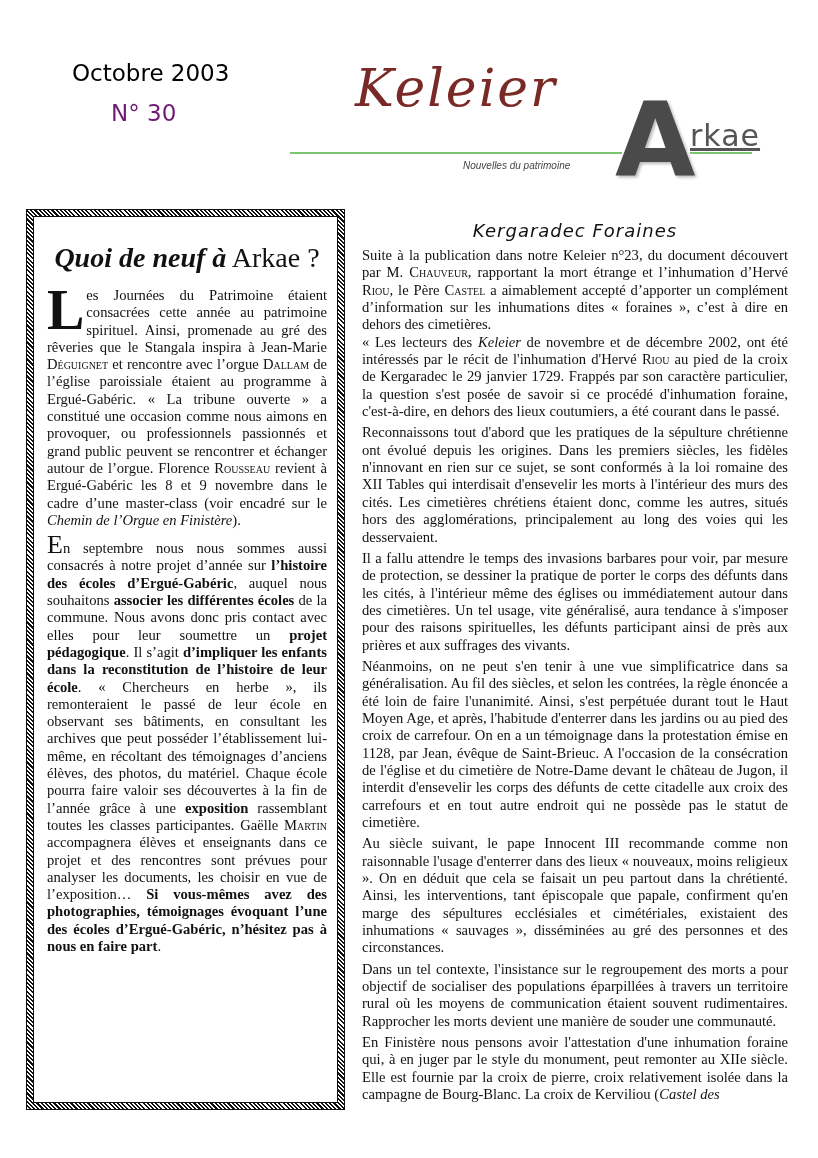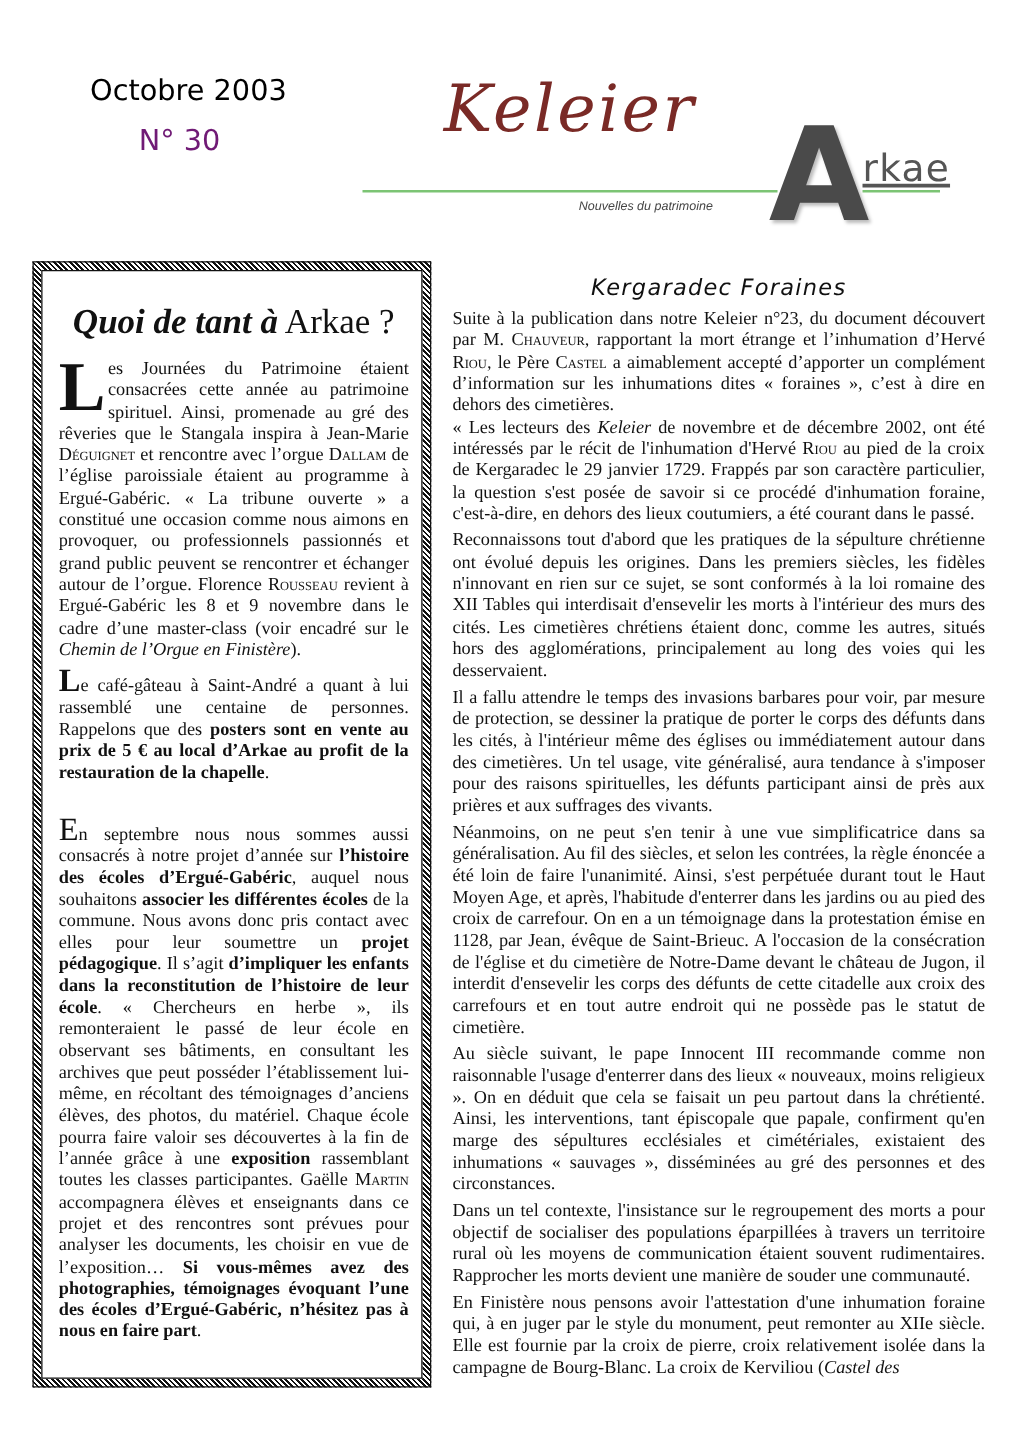--- a/index.html
+++ b/index.html
@@ -93,31 +93,28 @@
   <div class="green-line"></div>
   <div class="green-line-2"></div>
   <div class="tagline">Nouvelles du patrimoine</div>
   <div class="big-a">A</div>
   <div class="rkae">rkae</div>
 </div>
 
 <div class="box">
   <div class="box-inner">
     <div class="box-title">
-      <b>Quoi de tant à</b>
+      <b>Quoi de neuf à</b>
       <span>Arkae ?</span>
     </div>
 
     <p>
       <span class="dropcap-big">L</span><span>es Journées du Patrimoine étaient consacrées cette année au patrimoine spirituel. Ainsi, promenade au gré des rêveries que le Stangala inspira à Jean-Marie </span><span class="sc">Déguignet</span><span> et rencontre avec l’orgue </span><span class="sc">Dallam</span><span> de l’église paroissiale étaient au programme à Ergué-Gabéric. « La tribune ouverte » a constitué une occasion comme nous aimons en provoquer, ou professionnels passionnés et grand public peuvent se rencontrer et échanger autour de l’orgue. Florence </span><span class="sc">Rousseau</span><span> revient à Ergué-Gabéric les 8 et 9 novembre dans le cadre d’une master-class (voir encadré sur le </span><i>Chemin de l’Orgue en Finistère</i><span>).</span>
     </p>
 
-    <p style="margin-bottom:28px;">
-      <span class="dropcap-small">L</span><span>e café-gâteau à Saint-André a quant à lui rassemblé une centaine de personnes. Rappelons que des </span><b>posters sont en vente au prix de 5 € au local d’Arkae au profit de la restauration de la chapelle</b><span>.</span>
-    </p>
 
     <p>
       <span class="dropcap-plain">E</span><span>n septembre nous nous sommes aussi consacrés à notre projet d’année sur </span><b>l’histoire des écoles d’Ergué-Gabéric</b><span>, auquel nous souhaitons </span><b>associer les différentes écoles</b><span> de la commune. Nous avons donc pris contact avec elles pour leur soumettre un </span><b>projet pédagogique</b><span>. Il s’agit </span><b>d’impliquer les enfants dans la reconstitution de l’histoire de leur école</b><span>. « Chercheurs en herbe », ils remonteraient le passé de leur école en observant ses bâtiments, en consultant les archives que peut posséder l’établissement lui-même, en récoltant des témoignages d’anciens élèves, des photos, du matériel. Chaque école pourra faire valoir ses découvertes à la fin de l’année grâce à une </span><b>exposition</b><span> rassemblant toutes les classes participantes. Gaëlle </span><span class="sc">Martin</span><span> accompagnera élèves et enseignants dans ce projet et des rencontres sont prévues pour analyser les documents, les choisir en vue de l’exposition… </span><b>Si vous-mêmes avez des photographies, témoignages évoquant l’une des écoles d’Ergué-Gabéric, n’hésitez pas à nous en faire part</b><span>.</span>
     </p>
   </div>
 </div>
 
 <div class="right-col">
   <div class="article-title">Kergaradec Foraines</div>
 

